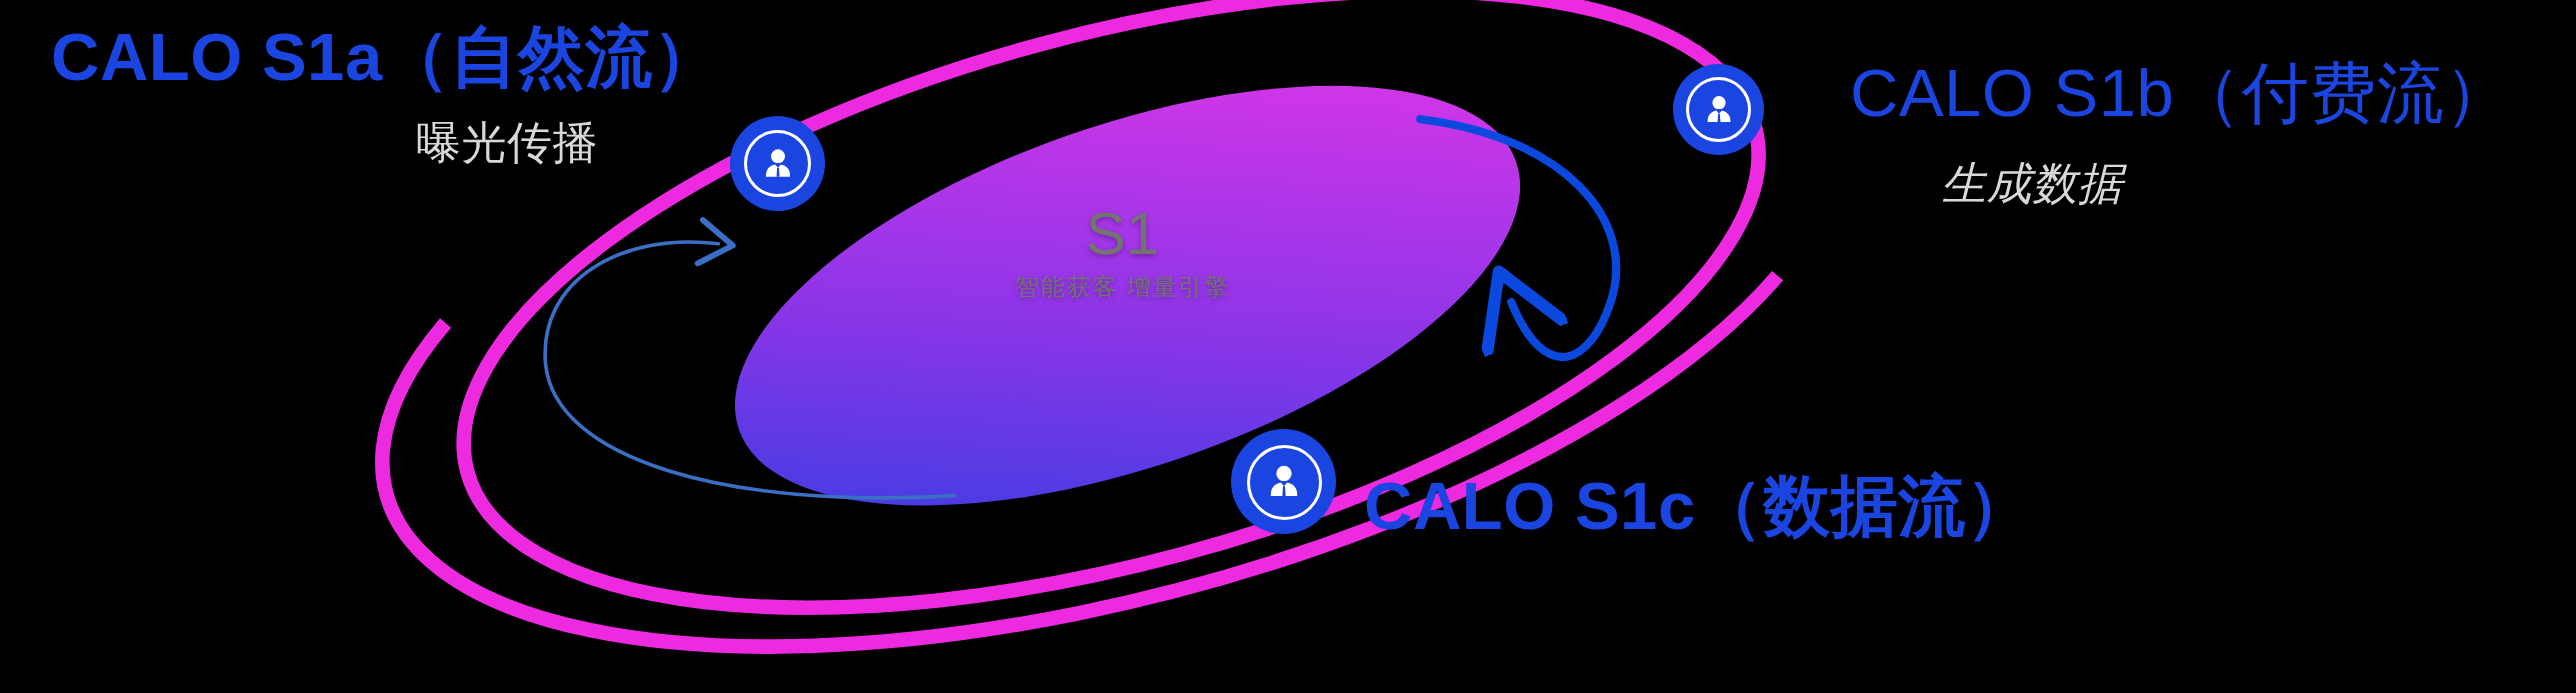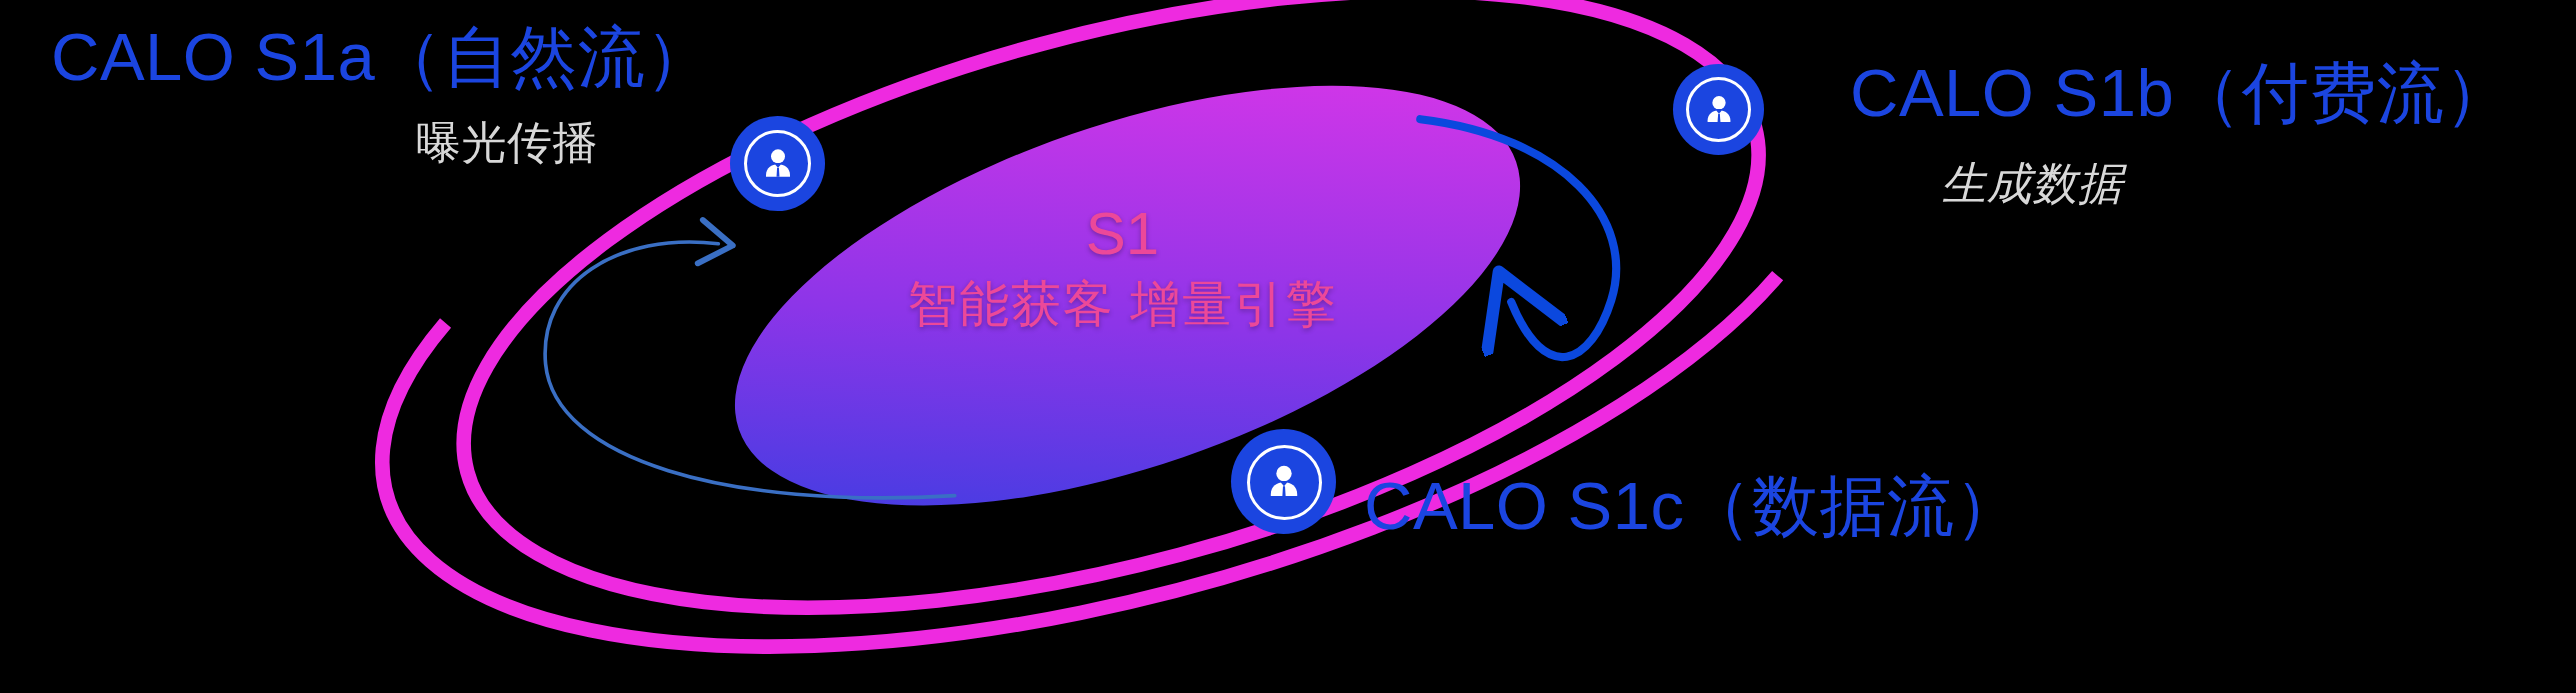--- a/index.html
+++ b/index.html
@@ -37,46 +37,46 @@
     color: #1B45E0;
     font-size: 67px;
     font-weight: 400;
   }
   .lbl-sub {
     color: #D8D8D8;
     font-size: 45px;
     font-weight: 400;
   }
 
-  #label-s1a-title { left: 51px;  top: 20px; }
+  #label-s1a-title { left: 51px;  top: 20px; font-weight: bold; }
   #label-s1a-sub   { left: 416px; top: 118px; }
 
   #label-s1b-title { left: 1814px; top: 56px; margin-left: 36px; }
   #label-s1b-sub   { left: 1941px; top: 159px; font-style: italic; }
 
-  #label-s1c-title { left: 1364px; top: 469px; }
+  #label-s1c-title { left: 1364px; top: 469px; font-weight: bold; }
   #label-s1c-sub   { left: 1423px; top: 571px; }
 
   
   .core-text {
     position: absolute;
     left: 895px;
     top: 202px;
     width: 455px;
     text-align: center;
-    color: #ec4899;
+    color: #737373;
     text-shadow: 0 1.8px 5.5px rgba(0,0,0,0.30);
   }
   .core-title {
     font-size: 60px;
     font-weight: 400;
     line-height: 1.05;
   }
   .core-sub {
-    font-size: 50px;
+    font-size: 24px;
     font-weight: 400;
     margin-top: 5.5px;
     letter-spacing: 1.8px;
   }
 
   
   .node {
     position: absolute;
     border-radius: 50%;
     background: #1B45E0;

